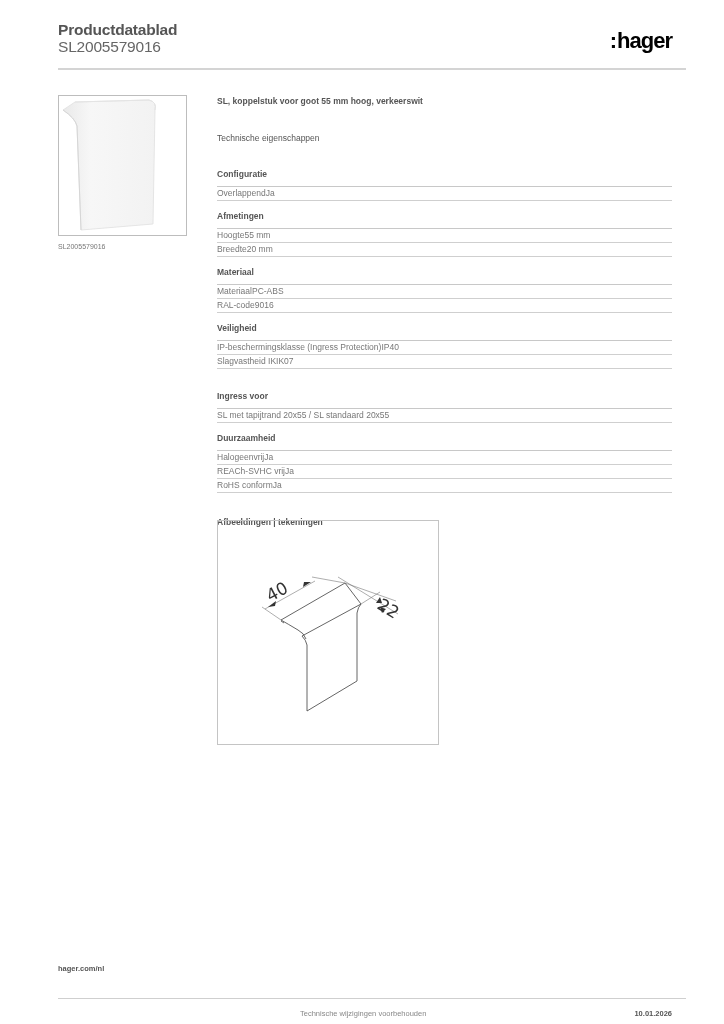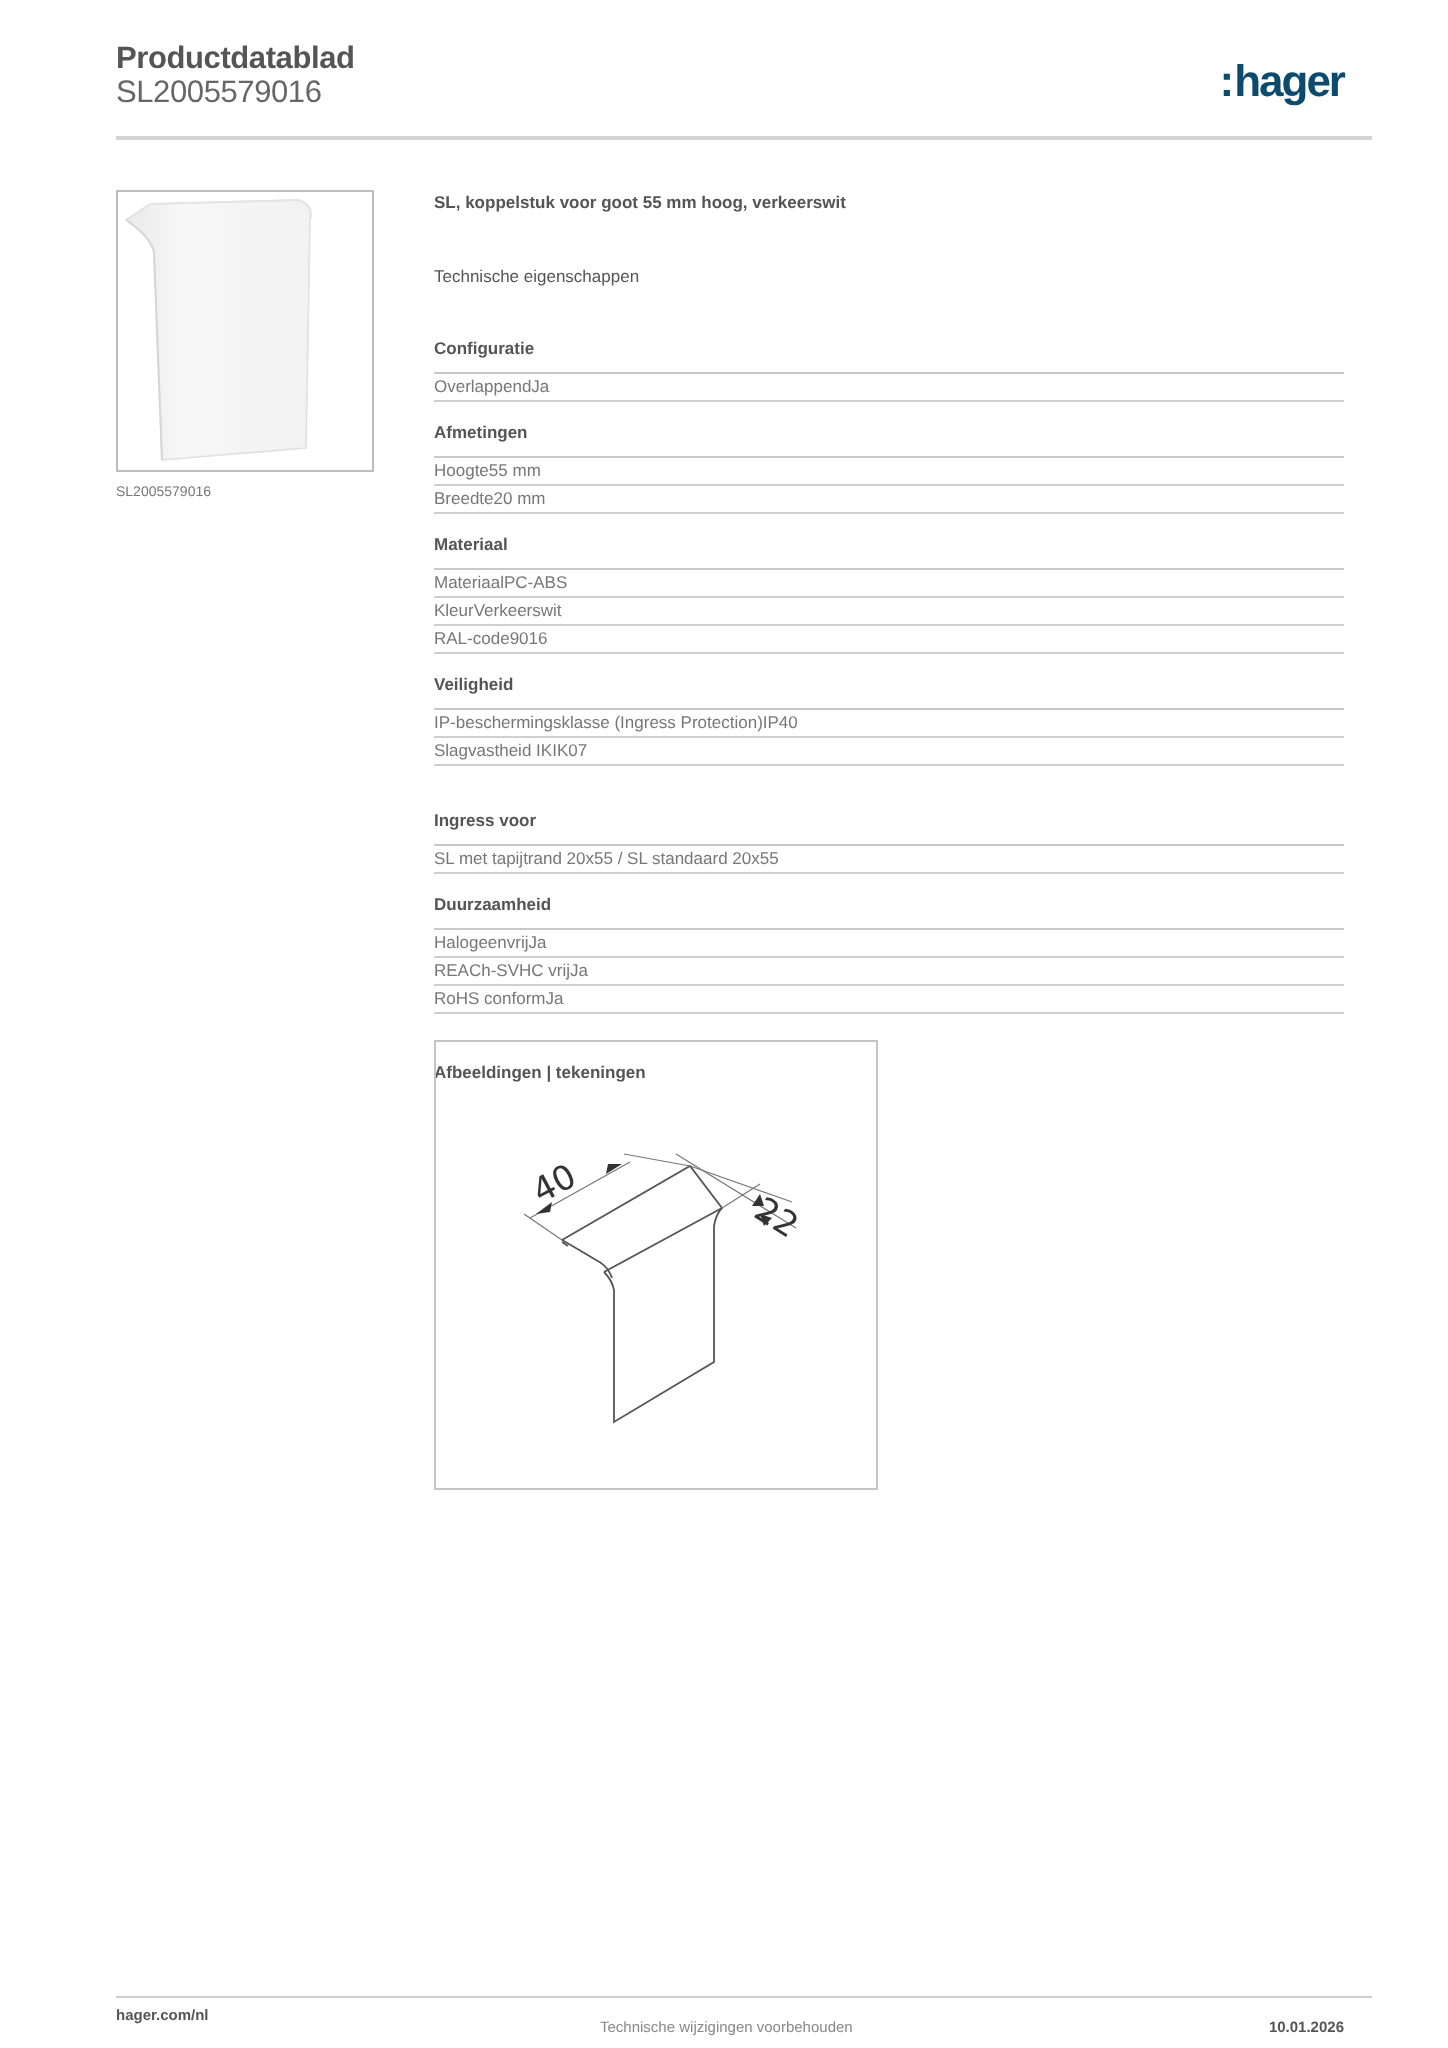--- a/index.html
+++ b/index.html
@@ -3,41 +3,41 @@
 <meta charset="utf-8">
 <style>
   html, body { margin: 0; padding: 0; }
   body {
     width: 724px; height: 1024px; background: #ffffff; position: relative; overflow: hidden;
     font-family: "Liberation Sans", sans-serif; color: #555555;
   }
   .abs { position: absolute; }
   .doc-title { left: 58px; top: 21px; font-size: 15.5px; font-weight: bold; color: #555; letter-spacing: -0.2px; }
   .doc-sub { left: 58px; top: 38px; font-size: 15.5px; color: #666; letter-spacing: -0.2px; }
-  .logo { right: 52px; top: 28px; font-size: 22px; font-weight: bold; color: #0c4a6e; letter-spacing: -1px; }
+  .logo { right: 52px; top: 28px; font-size: 22px; font-weight: bold; color: #000000; letter-spacing: -1px; }
   .logo .colon { font-weight: bold; margin-right: 1px; }
   .header-rule { left: 58px; top: 68px; width: 628px; height: 2px; background: #d4d4d4; }
 
   .prod-img-box { left: 58px; top: 95px; width: 129px; height: 141px; border: 1px solid #bdbdbd; box-sizing: border-box; background: #fff; }
   .prod-img-label { left: 58px; top: 243px; font-size: 7px; color: #777; }
 
   .main { left: 217px; top: 96px; width: 455px; }
   .prod-desc { font-size: 8.5px; font-weight: bold; color: #555; margin-bottom: 27px; }
   .tech-title { font-size: 8.5px; font-weight: normal; color: #555; margin-bottom: 26px; }
   .section { margin-bottom: 10px; }
   .section-title { font-size: 8.5px; font-weight: bold; color: #555; padding-bottom: 6px; border-bottom: 1.5px solid #c8c8c8; height: 11px; line-height: 11px; }
   .row { display: flex; font-size: 8.5px; color: #777; height: 13px; line-height: 13px; border-bottom: 1px solid #cfcfcf; }
   .row span { white-space: nowrap; }
   .gap-large { margin-top: 22px; }
   .drawing-title { font-size: 8.5px; font-weight: bold; color: #555; margin-top: 24px; }
 
   .drawing-box { left: 217px; top: 520px; width: 222px; height: 225px; border: 1px solid #c4c4c4; box-sizing: border-box; }
 
   .footer-rule { left: 58px; top: 998px; width: 628px; height: 1px; background: #cfcfcf; }
-  .footer-left { left: 58px; top: 1003px; font-size: 7.5px; font-weight: bold; color: #555; }
+  .footer-left { left: 58px; top: 964px; font-size: 7.5px; font-weight: bold; color: #555; }
   .footer-center { left: 300px; top: 1009px; font-size: 7.5px; color: #888; }
   .footer-right { right: 52px; top: 1009px; font-size: 7.5px; font-weight: bold; color: #555; }
 </style>
 </head>
 <body>
 
 <div class="abs doc-title">Productdatablad</div>
 <div class="abs doc-sub">SL2005579016</div>
 <div class="abs logo"><span class="colon">:</span><span>hager</span></div>
 <div class="abs header-rule"></div>
@@ -80,24 +80,20 @@
         <span>Breedte</span>
         <span>20 mm</span>
       </div>
   </div>
 
   <div class="section">
     <div class="section-title">Materiaal</div>
     <div class="row">
         <span>Materiaal</span>
         <span>PC-ABS</span>
-      </div>
-    <div class="row">
-        <span>Kleur</span>
-        <span>Verkeerswit</span>
       </div>
     <div class="row">
         <span>RAL-code</span>
         <span>9016</span>
       </div>
   </div>
 
   <div class="section">
     <div class="section-title">Veiligheid</div>
     <div class="row">

